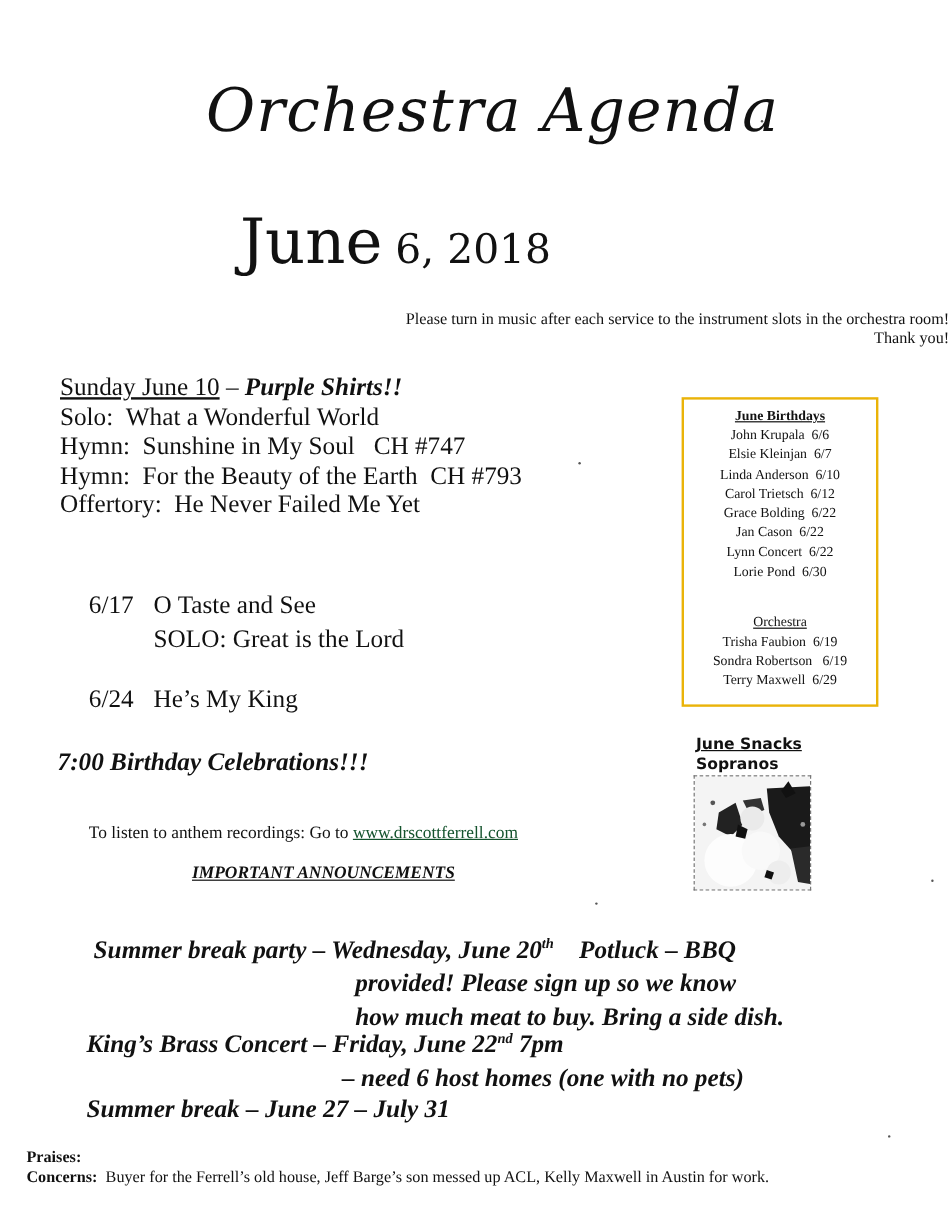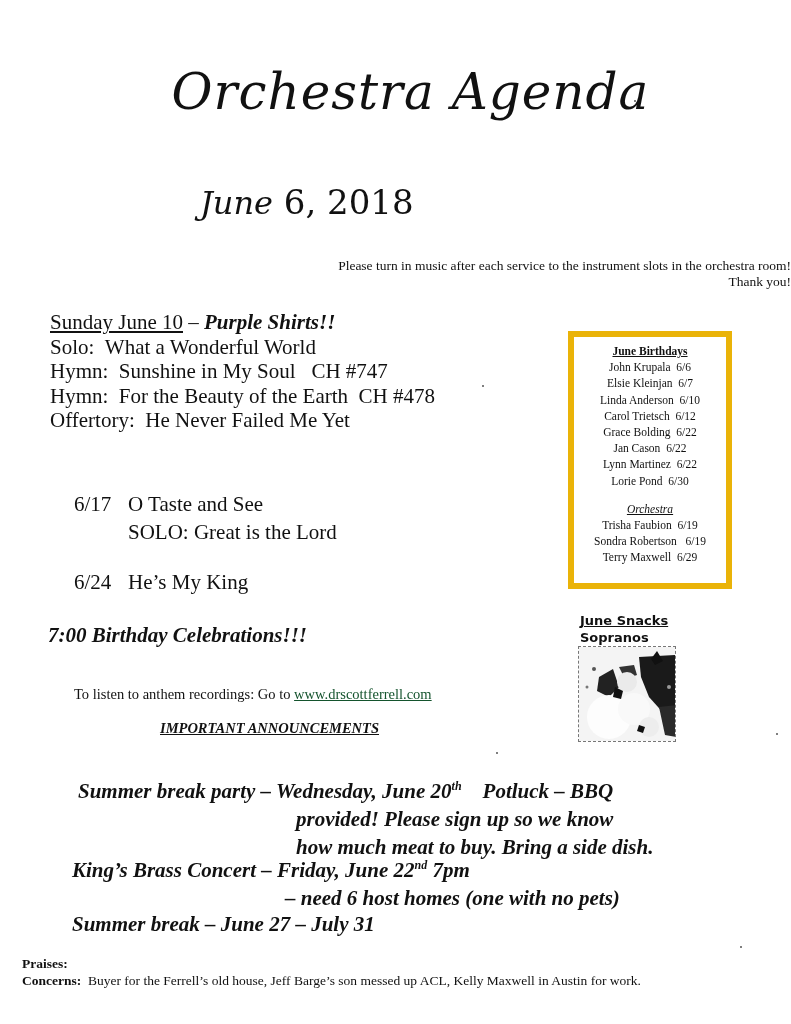--- a/index.html
+++ b/index.html
@@ -29,22 +29,21 @@
       padding-left: 30px;
       box-sizing: border-box;
     }
     .date {
       left: 200px; top: 180px;
       font-family: "DejaVu Serif", serif;
       font-size: 34px;
       line-height: 44px;
     }
     .date .script {
-      font-style: italic;
-      font-size: 32px;
+      font-size: 52px;
     }
     .notice {
       left: 0; width: 791px; top: 258px;
       text-align: right;
       font-size: 13.5px;
       line-height: 16px;
       white-space: normal;
       padding-left: 6px;
       box-sizing: border-box;
     }
@@ -87,29 +86,29 @@
       font-size: 14.5px;
       font-weight: bold;
       font-style: italic;
       text-decoration: underline;
     }
 
     
     .bday-box {
       left: 568px; top: 331px;
       width: 164px; height: 258px;
-      border: 6px solid #eab308;
+      border: 2px solid #eab308;
       box-sizing: border-box;
       text-align: center;
       font-size: 11.5px;
       line-height: 16.2px;
       padding-top: 6px;
     }
     .bday-box .heading { font-weight: bold; text-decoration: underline; }
-    .bday-box .subheading { text-decoration: underline; margin-top: 12px; font-style: italic; }
+    .bday-box .subheading { text-decoration: underline; margin-top: 26px; }
 
     
     .snacks {
       left: 580px; top: 612px;
       font-family: "DejaVu Sans", sans-serif;
       font-weight: bold;
       font-size: 13px;
       line-height: 17px;
     }
     .snacks .heading { text-decoration: underline; }
@@ -154,21 +153,21 @@
 <div class="abs date"><span class="script">June</span><span> 6, 2018</span></div>
 <div class="abs notice">
   <div>Please turn in music after each service to the instrument slots in the orchestra room!</div>
   <div>Thank you!</div>
 </div>
 
 <div class="abs program">
   <div class="row"><span class="head-date">Sunday  June 10</span><span> – </span><span class="shirts">Purple Shirts!!</span></div>
   <div class="row"><span>Solo:</span>&nbsp;&nbsp;<span>What a Wonderful World</span></div>
   <div class="row"><span>Hymn:</span>&nbsp;&nbsp;<span>Sunshine in My Soul</span>&nbsp;&nbsp;&nbsp;<span>CH #747</span></div>
-  <div class="row"><span>Hymn:</span>&nbsp;&nbsp;<span>For the Beauty of the Earth</span>&nbsp;&nbsp;<span>CH #478</span></div>
+  <div class="row"><span>Hymn:</span>&nbsp;&nbsp;<span>For the Beauty of the Earth</span>&nbsp;&nbsp;<span>CH #793</span></div>
   <div class="row"><span>Offertory:</span>&nbsp;&nbsp;<span>He Never Failed Me Yet</span></div>
 </div>
 
 <div class="abs upcoming">
   <div><span class="date-col">6/17</span><span>O Taste and See</span></div>
   <div><span class="date-col"></span><span>SOLO:  Great is the Lord</span></div>
   <div class="gap"></div>
   <div><span class="date-col">6/24</span><span>He’s My King</span></div>
 </div>
 
@@ -179,21 +178,21 @@
 <div class="abs announce-head">IMPORTANT ANNOUNCEMENTS</div>
 
 <div class="abs bday-box">
   <div class="heading">June Birthdays</div>
   <div><span>John Krupala</span>&nbsp;&nbsp;<span>6/6</span></div>
   <div><span>Elsie Kleinjan</span>&nbsp;&nbsp;<span>6/7</span></div>
   <div><span>Linda Anderson</span>&nbsp;&nbsp;<span>6/10</span></div>
   <div><span>Carol Trietsch</span>&nbsp;&nbsp;<span>6/12</span></div>
   <div><span>Grace Bolding</span>&nbsp;&nbsp;<span>6/22</span></div>
   <div><span>Jan Cason</span>&nbsp;&nbsp;<span>6/22</span></div>
-  <div><span>Lynn Martinez</span>&nbsp;&nbsp;<span>6/22</span></div>
+  <div><span>Lynn Concert</span>&nbsp;&nbsp;<span>6/22</span></div>
   <div><span>Lorie Pond</span>&nbsp;&nbsp;<span>6/30</span></div>
   <div class="subheading">Orchestra</div>
   <div><span>Trisha Faubion</span>&nbsp;&nbsp;<span>6/19</span></div>
   <div><span>Sondra Robertson</span>&nbsp;&nbsp;&nbsp;<span>6/19</span></div>
   <div><span>Terry Maxwell</span>&nbsp;&nbsp;<span>6/29</span></div>
 </div>
 
 <div class="abs snacks">
   <div class="heading">June Snacks</div>
   <div>Sopranos</div>

